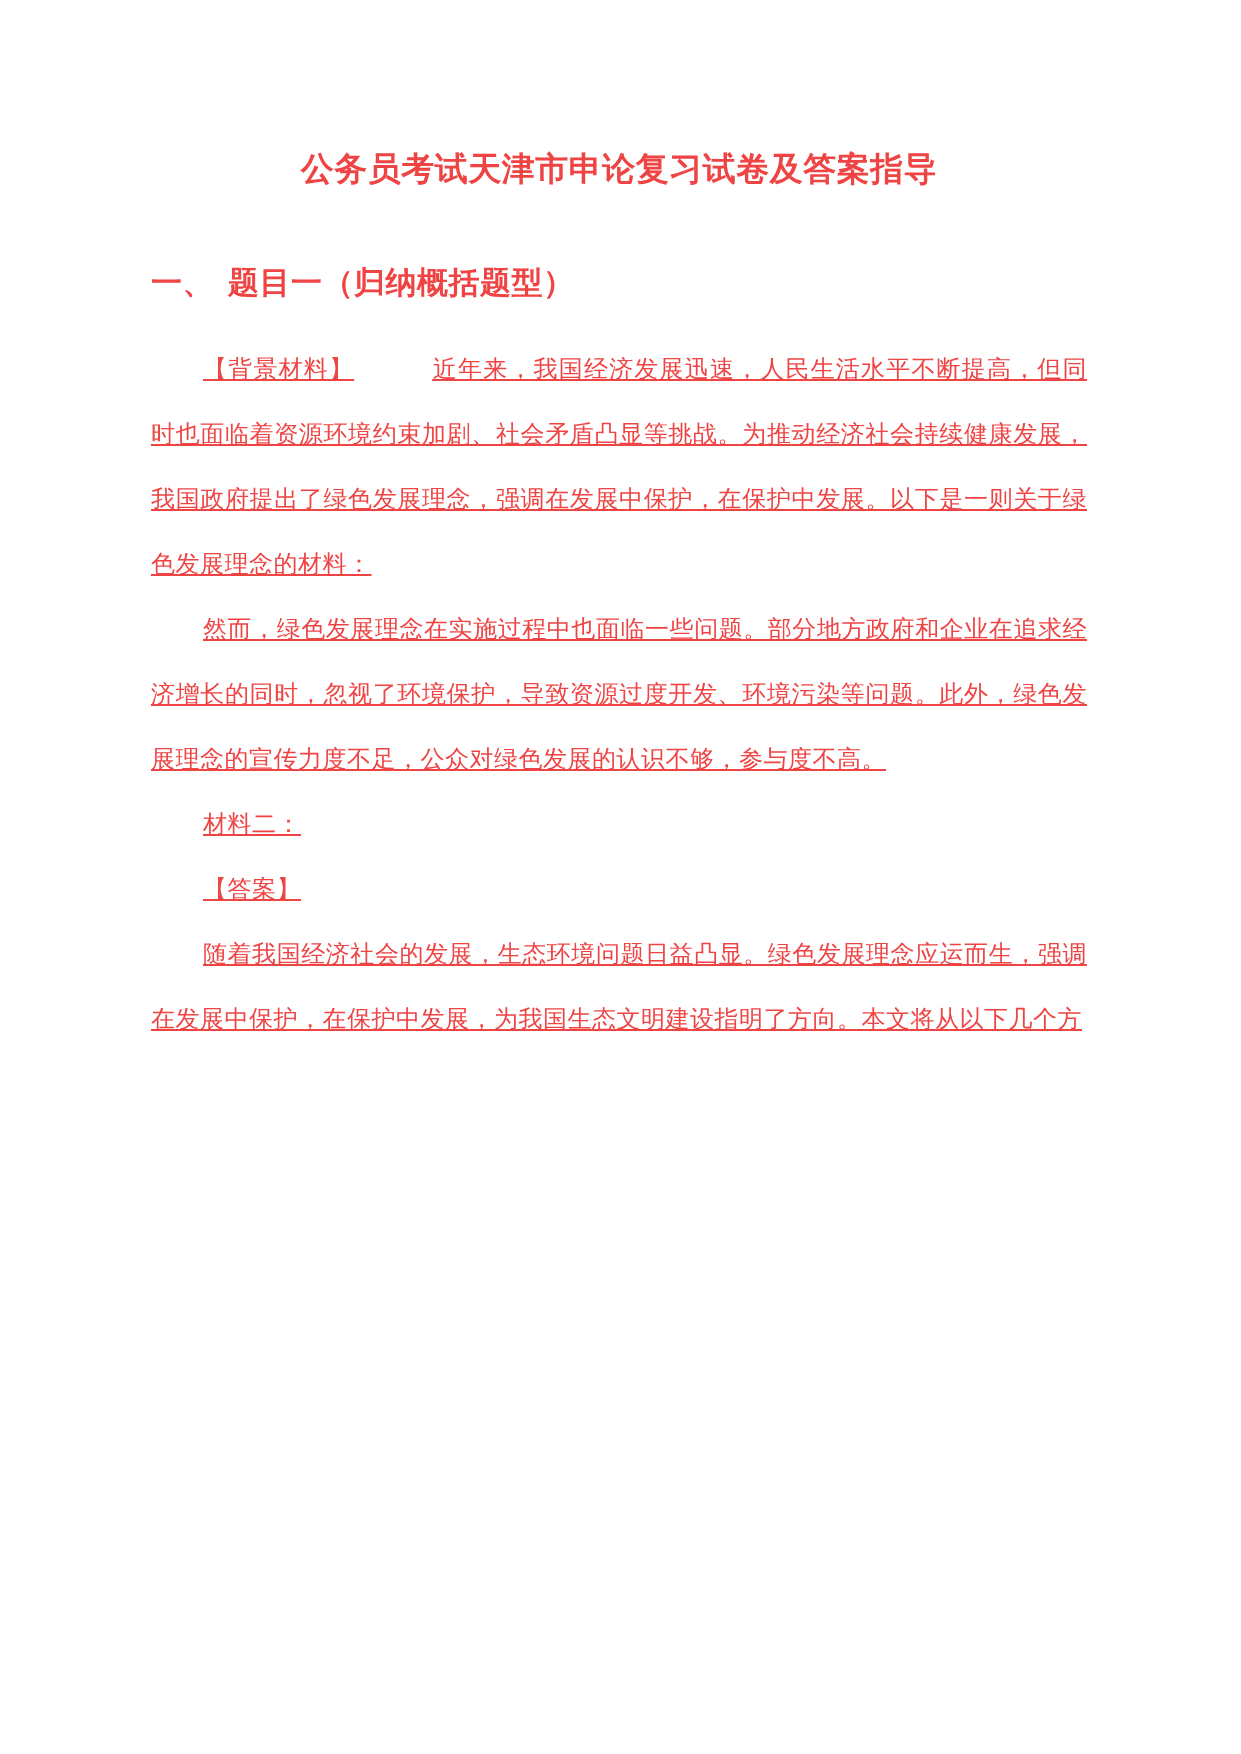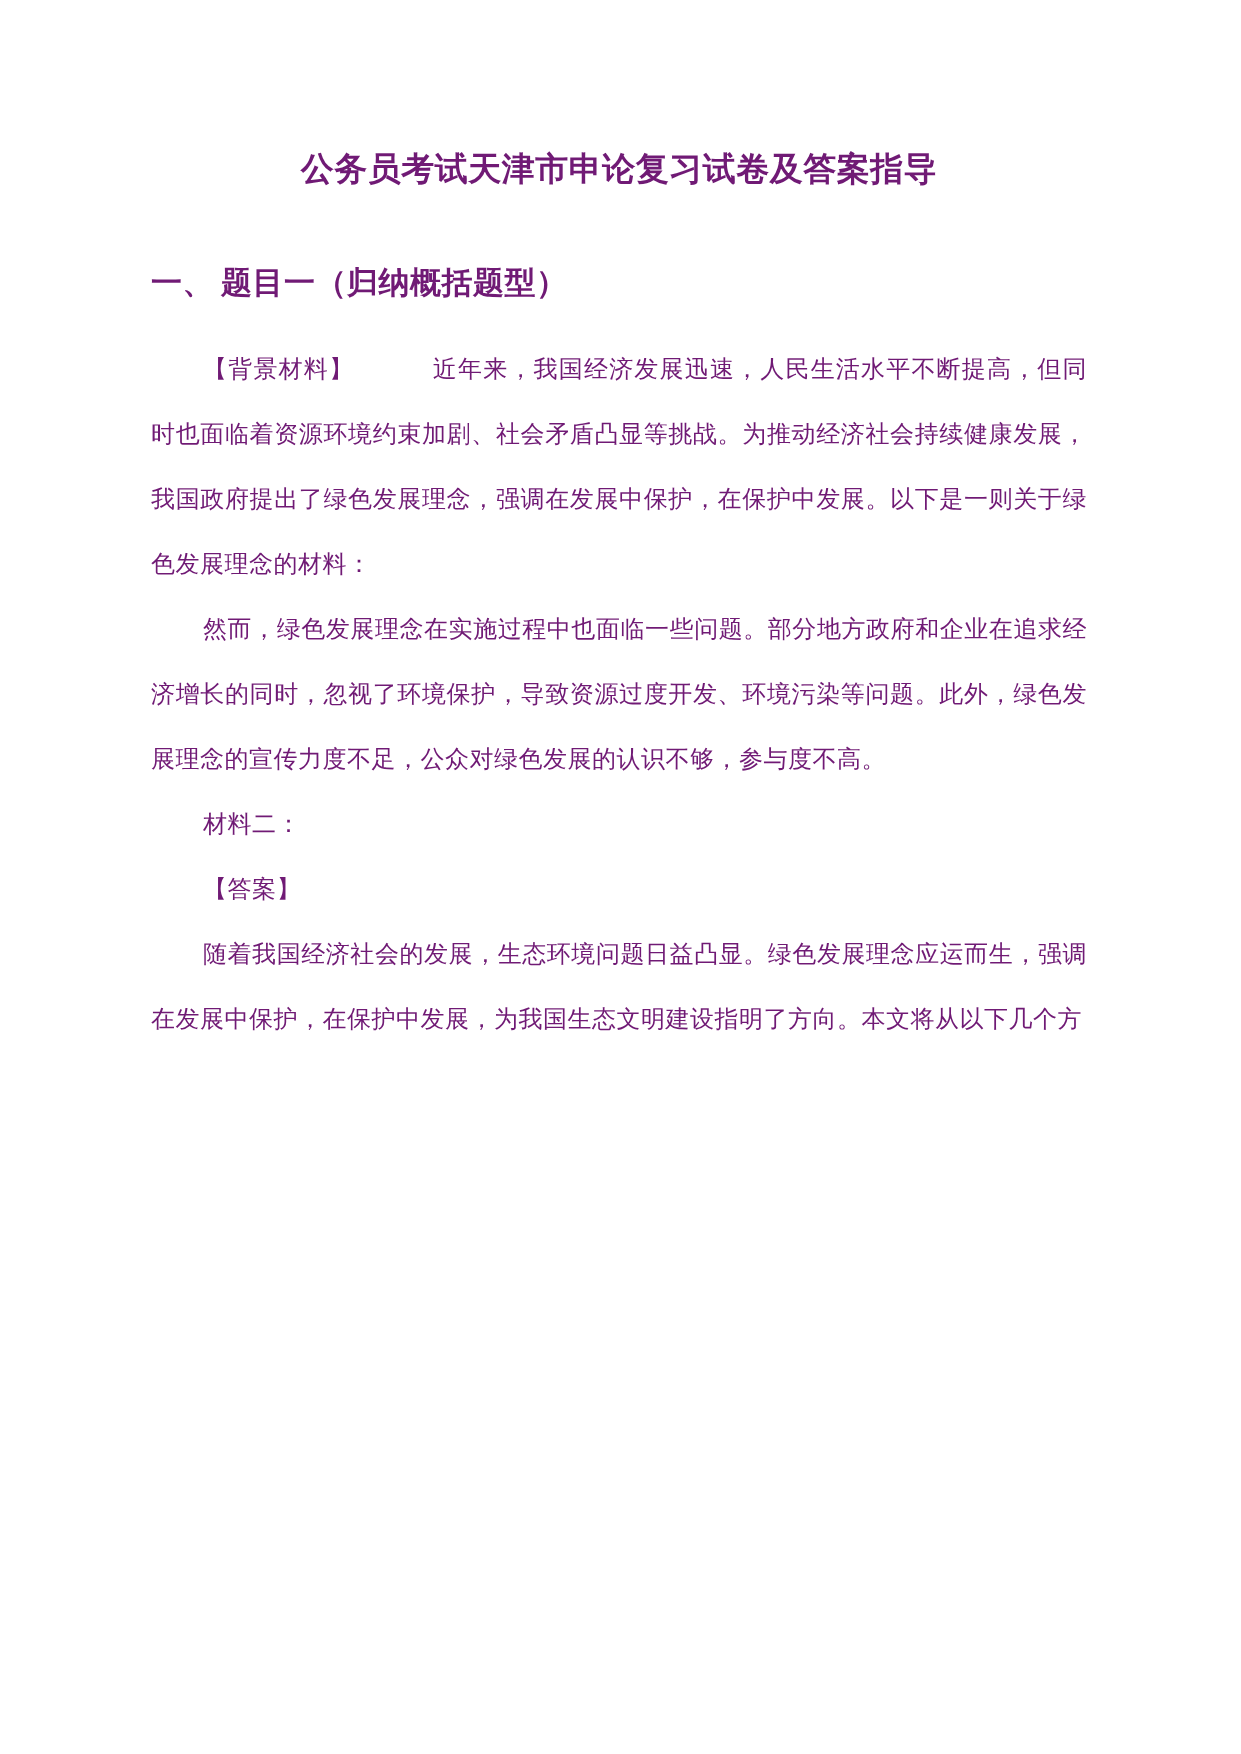--- a/index.html
+++ b/index.html
@@ -5,21 +5,21 @@
   html, body {
     margin: 0;
     padding: 0;
     background: #ffffff;
   }
   .page {
     position: relative;
     width: 1241px;
     height: 1754px;
     background: #ffffff;
-    color: #701a75;
+    color: #ef4444;
     font-family: "Liberation Serif", "DejaVu Serif", serif;
     overflow: hidden;
   }
   .content {
     margin-left: 151px;
     width: 936px;
   }
   .doc-title {
     margin: 0;
     padding-top: 148px;
@@ -31,24 +31,25 @@
   }
   .section-heading {
     margin: 72px 0 0 0;
     font-size: 31px;
     font-weight: bold;
     line-height: 42px;
     text-align: left;
     letter-spacing: 0.5px;
   }
   .section-heading .section-title-text {
-    margin-left: 7px;
+    margin-left: 14px;
   }
   .body-text {
     margin-top: 33px;
+    text-decoration: underline;
   }
   .body-para {
     margin: 0;
     font-size: 24px;
     line-height: 65px;
     letter-spacing: 0.5px;
     text-align: justify;
     text-indent: 52px;
   }
   .bracket-label {

